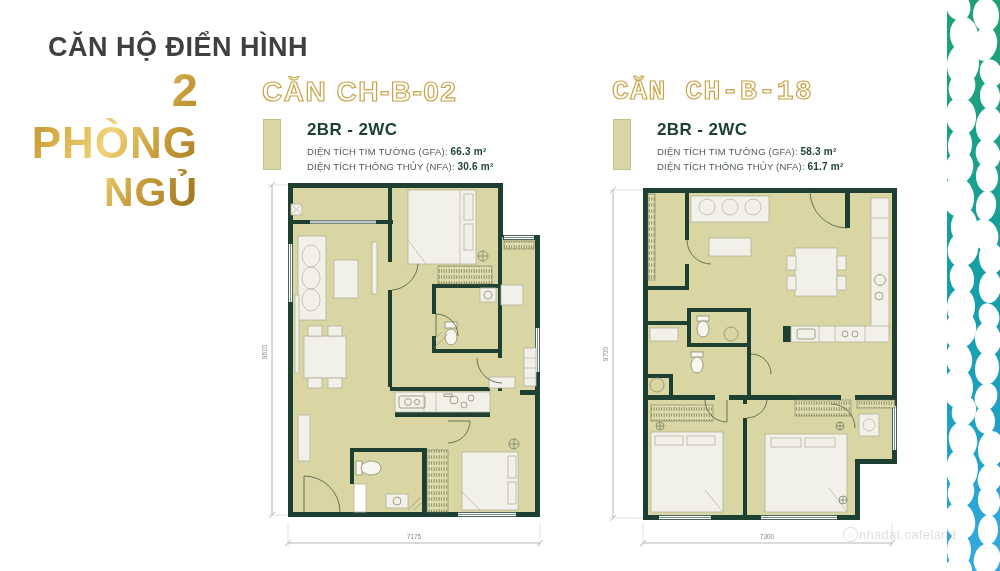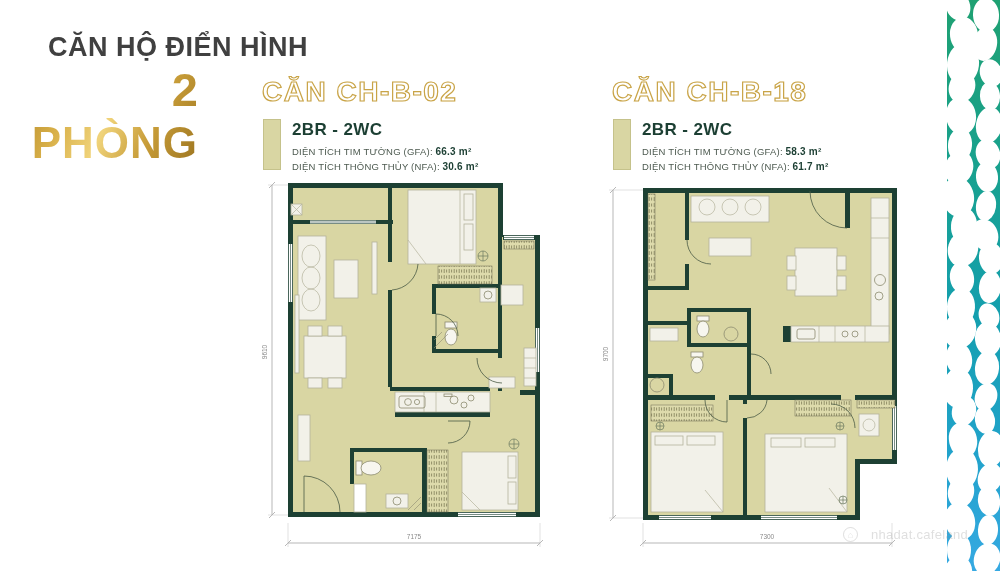--- a/index.html
+++ b/index.html
@@ -21,50 +21,51 @@
   }
   .hero .l1{ font-size:47px; margin-bottom:8px; }
   .hero .l2{ font-size:44px; margin-bottom:7px; letter-spacing:1px; }
   .hero .l3{ font-size:41px; letter-spacing:1px; }
   .unit-title{
     position:absolute; top:76px;
     font-size:28px; font-weight:800; letter-spacing:1.5px;
     color:#ffffff; -webkit-text-stroke:1.2px #c9a447;
   }
   .unit-title.u1{ left:262px; }
-  .unit-title.u2{ left:612px; }
-  .legend{ position:absolute; top:119px; display:flex; gap:11px; }
+  .unit-title.u2{ left:612px;font-family:Liberation Mono, monospace; }
+  .legend{ position:absolute; top:119px; display:flex; gap:26px; }
   .legend.u1{ left:263px; }
   .legend.u2{ left:613px; }
   .legend .swatch{ width:18px; height:51px; background:#d9d6a3; border:1px solid #c5c28b; }
   .legend .bt{ font-size:17px; font-weight:800; color:#1c3f33; letter-spacing:.4px; margin-top:1px; margin-bottom:6px; }
   .legend .row{ font-size:9.5px; color:#4d5a50; letter-spacing:.2px; margin-bottom:4px; }
   .legend .row b{ color:#1c3f33; font-size:10px; }
   .plan-svg{ position:absolute; top:178px; width:310px; height:385px; }
   .plan-svg.u1{ left:258px; }
   .plan-svg.u2{ left:603px; }
   .pebble-strip{ position:absolute; right:0; top:0; width:58px; height:571px; }
   .watermark{
-    position:absolute; left:843px; top:527px; display:flex; align-items:center; gap:13px;
+    position:absolute; left:843px; top:527px; display:flex; align-items:center; gap:1px;
     color:rgba(150,150,150,.30); font-size:13px; letter-spacing:.3px; z-index:5;
   }
   .watermark .wm-icon{
     width:15px; height:15px; border:1.4px solid rgba(150,150,150,.30); border-radius:50%;
     display:flex; align-items:center; justify-content:center; font-size:9px;
   }
   svg text{ font-family:"Liberation Sans", sans-serif; }
 </style>
 </head>
 <body>
 
 <h1 class="brand-title">CĂN HỘ ĐIỂN HÌNH</h1>
 
 <div class="hero">
   <div class="l1">2</div>
   <div class="l2">PHÒNG</div>
+  <div class="l3">NGỦ</div>
 </div>
 
 <div class="unit-title u1">CĂN CH-B-02</div>
 <div class="legend u1">
   <div class="swatch"></div>
   <div>
     <div class="bt">2BR - 2WC</div>
     <div class="row"><span>DIỆN TÍCH TIM TƯỜNG (GFA):</span> <b>66.3 m²</b></div>
     <div class="row"><span>DIỆN TÍCH THÔNG THỦY (NFA):</span> <b>30.6 m²</b></div>
   </div>

